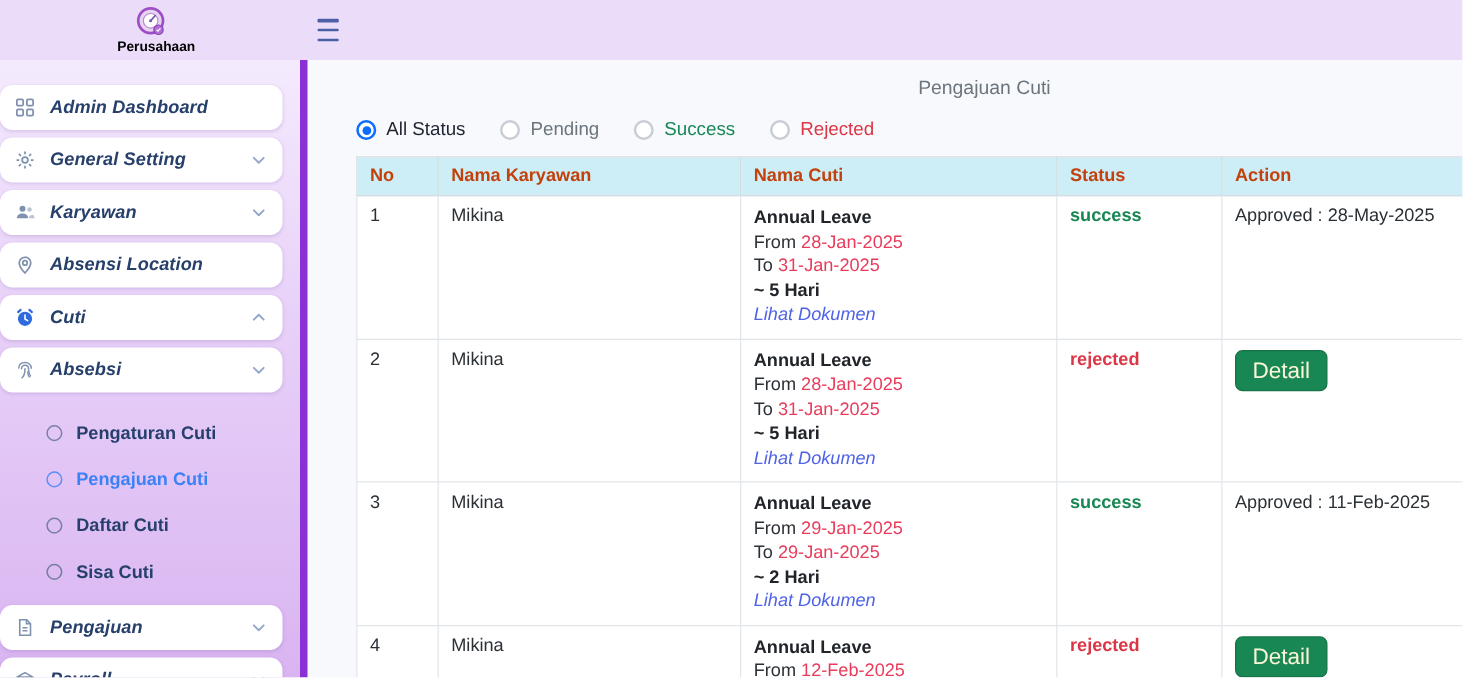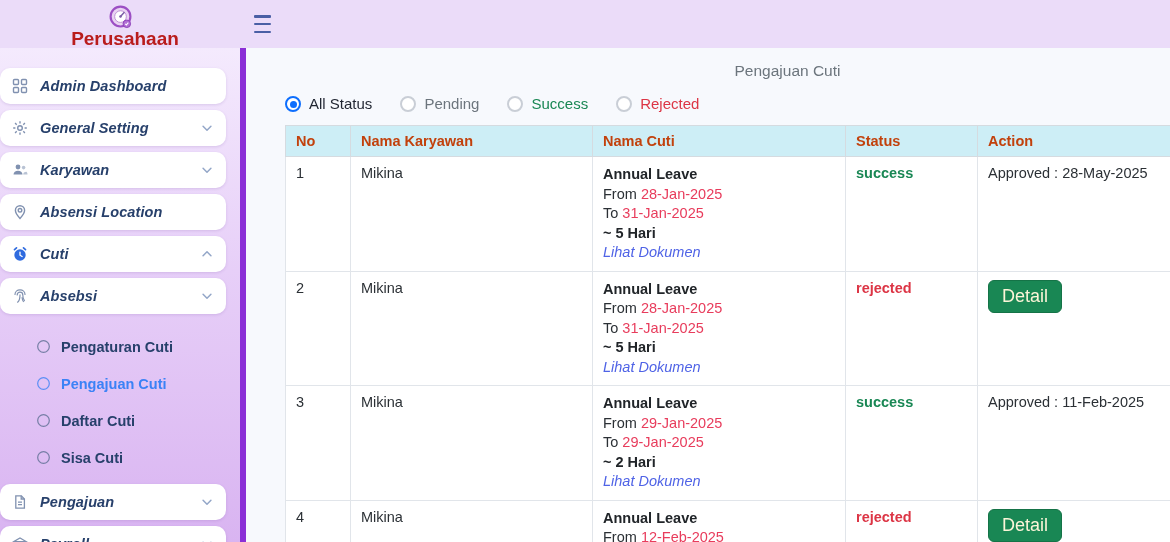--- a/index.html
+++ b/index.html
@@ -15,21 +15,21 @@
   .header {
     position:absolute; top:0; left:0; width:1170px; height:48px;
     background:#ebdcf9; z-index:3;
   }
   .brand {
     position:absolute; left:0; top:0; width:240px; height:48px;
     display:flex; flex-direction:column; align-items:center; justify-content:center;
     padding-top:2px;
   }
   .brand-logo { height:27px; display:flex; }
-  .brand-name { font-size:19px; font-weight:700; color:#b91c1c; line-height:15px;padding-left:10px; }
+  .brand-name { font-size:11px; font-weight:700; color:#000000; line-height:15px;padding-left:10px; }
   .hamburger {
     position:absolute; left:252px; top:13px; width:22px; height:22px;
     background:none; border:none; padding:2px; cursor:pointer;
     display:flex; flex-direction:column; justify-content:space-between;
   }
   .hamburger span { display:block; height:2.5px; width:17px; background:#4a5fa5; border-radius:1px; }
 
   
   .sidebar {
     position:absolute; top:48px; left:0; width:240px; height:494px;

